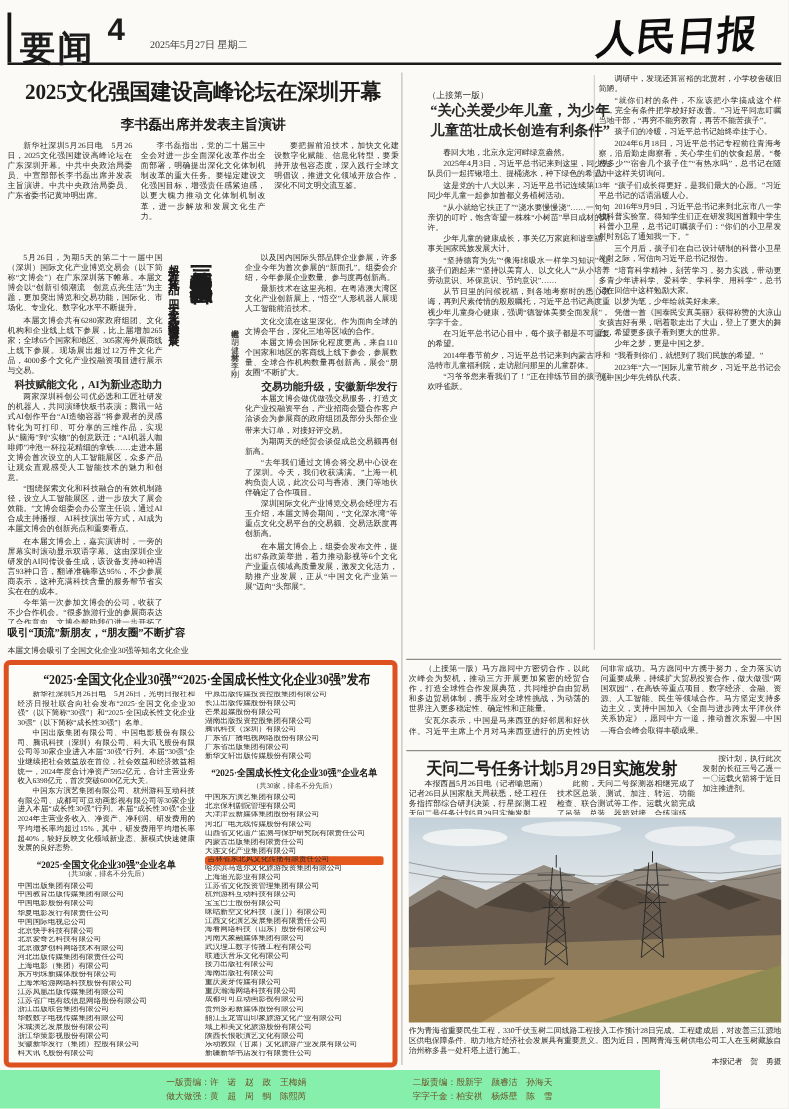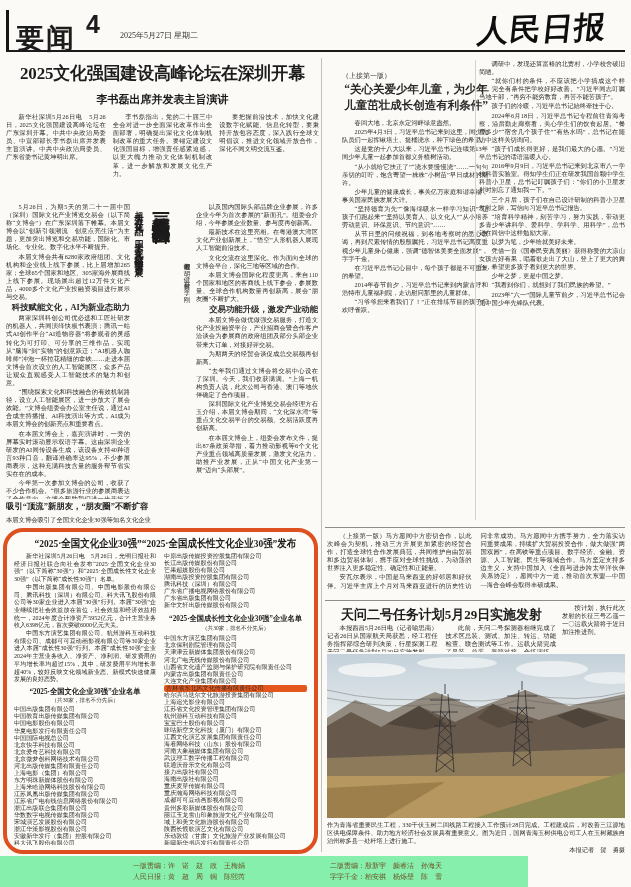--- a/index.html
+++ b/index.html
@@ -28,21 +28,21 @@
   .a2-kicker{left:132px;top:204px;height:306px;font-size:9px;font-weight:700;letter-spacing:2px;}
   .a2-title{left:149px;top:202px;height:312px;font-size:18px;font-weight:900;letter-spacing:.5px;}
   .a2-byline{left:182px;top:258px;height:210px;font-size:6.5px;color:#333;}
   .a2-right{left:196px;top:203px;width:122px;height:296px;}
   .a2-h2{left:6px;top:501px;width:160px;font-size:8.4px;font-weight:900;}
   .a2-bottom{left:6px;top:516px;width:312px;font-size:6.3px;white-space:nowrap;overflow:hidden;color:#2a2a2a;}
   
   .vdiv{left:321px;top:58px;width:1px;height:794px;background:#c2c0ba;}
   .chdiv{left:475px;top:60px;width:1px;height:460px;background:#d4d2cc;}
   
-  .obox{left:3px;top:528px;width:315px;height:326px;border:4px solid #dd5120;border-radius:20px;background:#fdfcf8;box-sizing:border-box;padding:3px 7px;}
+  .obox{left:3px;top:528px;width:315px;height:326px;border:4px solid #dd5120;border-radius:5px;background:#fdfcf8;box-sizing:border-box;padding:3px 7px;}
   .obox-title{width:100%;text-align:center;font-size:11px;font-weight:900;white-space:nowrap;transform:scaleX(.86);transform-origin:center;margin-top:1px;}
   .obox-cols{display:flex;gap:8px;margin-top:2px;height:292px;overflow:hidden;}
   .obox-left{width:150px;font-size:6px;line-height:7.7px;text-align:justify;}
   .obox-left p{margin:0;text-indent:2em;}
   .obox-right{width:143px;}
   .list-head{font-size:7.8px;font-weight:900;text-align:center;margin:4px 0 1px 0;white-space:nowrap;transform:scaleX(.93);}
   .list-note{font-size:5.6px;text-align:center;margin-bottom:2px;color:#333;}
   .o-list div{font-size:6.1px;line-height:7.05px;white-space:nowrap;overflow:hidden;color:#2a2a2a;}
   .hl-item{background:#e4581e;color:#4a1402;border-radius:2px;padding:0 2px;}
   
@@ -111,21 +111,21 @@
   <div class="abs a2-kicker vert">超十二万件文化产品、四千多个文化产业投融资项目参展</div>
   <div class="abs a2-title vert">第二十一届文博会聚焦文化和科技融合</div>
   <div class="abs a2-byline vert">本报记者　胡　健　贺林平　李　刚</div>
   <div class="abs a2-right body-text">
     <div>
         <p>以及国内国际头部品牌企业参展，许多企业今年为首次参展的“新面孔”。组委会介绍，今年参展企业数量、参与度再创新高。</p>
         <p>最新技术在这里亮相。在粤港澳大湾区文化产业创新展上，“悟空”人形机器人展现人工智能前沿技术。</p>
         <p>文化交流在这里深化。作为面向全球的文博会平台，深化三地等区域的合作。</p>
         <p>本届文博会国际化程度更高，来自110个国家和地区的客商线上线下参会，参展数量、全球合作机构数量再创新高，展会“朋友圈”不断扩大。</p>
       </div>
-    <p class="sec-head">交易功能升级，激发产业动能</p>
+    <p class="sec-head">交易功能升级，安徽新华发行</p>
     <div>
         <p>本届文博会做优做强交易服务，打造文化产业投融资平台，产业招商会暨合作客户洽谈会为参展商的政府组团及部分头部企业带来大订单，对接好评交易。</p>
         <p>为期两天的经贸会谈促成总交易额再创新高。</p>
         <p>“去年我们通过文博会将交易中心设在了深圳。今天，我们收获满满。”上海一机构负责人说，此次公司与香港、澳门等地伙伴确定了合作项目。</p>
         <p>深圳国际文化产业博览交易会经理方石玉介绍，本届文博会期间，“文化深水湾”等重点文化交易平台的交易额、交易活跃度再创新高。</p>
         <p>在本届文博会上，组委会发布文件，提出87条政策举措，着力推动影视等6个文化产业重点领域高质量发展，激发文化活力，助推产业发展，正从“中国文化产业第一展”迈向“头部展”。</p>
       </div>
   </div>
   <div class="abs a2-h2">吸引“顶流”新朋友，“朋友圈”不断扩容</div>
   <div class="abs a2-bottom">本届文博会吸引了全国文化企业30强等知名文化企业</div>
@@ -315,21 +315,21 @@
     </svg>
   </div>
   <div class="abs caption">
     <span>作为青海省重要民生工程，330千伏玉树二回线路工程接入工作预计28日完成。工程建成后，对改善三江源地区供电保障条件、助力地方经济社会发展具有重要意义。图为近日，国网青海玉树供电公司工人在玉树藏族自治州称多县一处杆塔上进行施工。</span>
     <div class="credit">本报记者　贺　勇摄</div>
   </div>
 
   <div class="abs footer">
     <div class="fcol fcol1">
       <div>一版责编：许　诺　赵　政　王梅娟</div>
-      <div>人民日报：黄　超　周　輖　陈熙芮</div>
+      <div>做大做强：黄　超　周　輖　陈熙芮</div>
     </div>
     <div class="fcol fcol2">
       <div>二版责编：殷新宇　颜睿洁　孙海天</div>
       <div>字字千金：柏安祺　杨烁壁　陈　雪</div>
     </div>
   </div>
 
 </div>
 
 </body></html>

